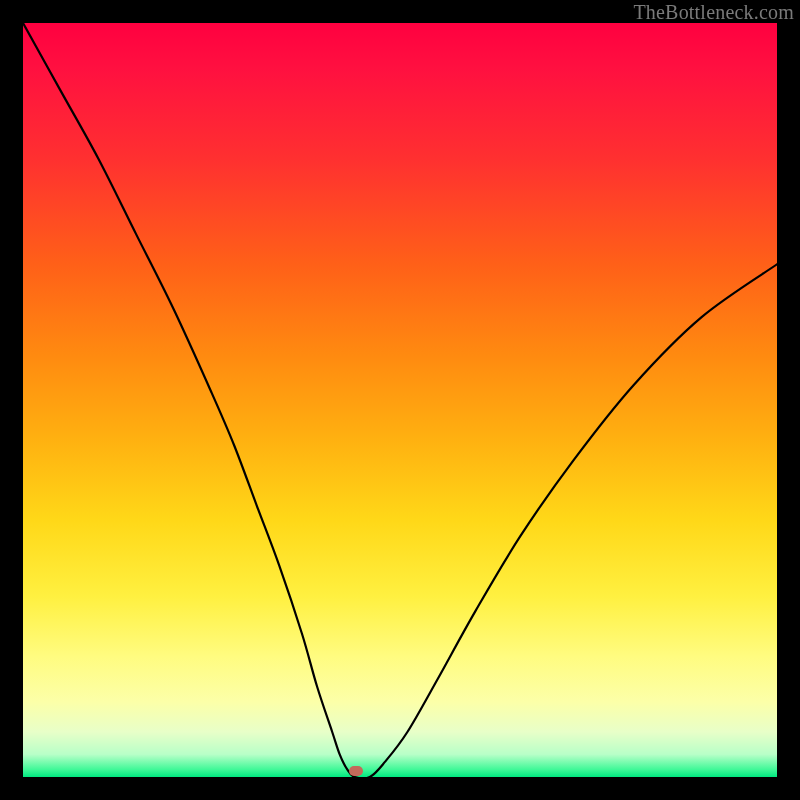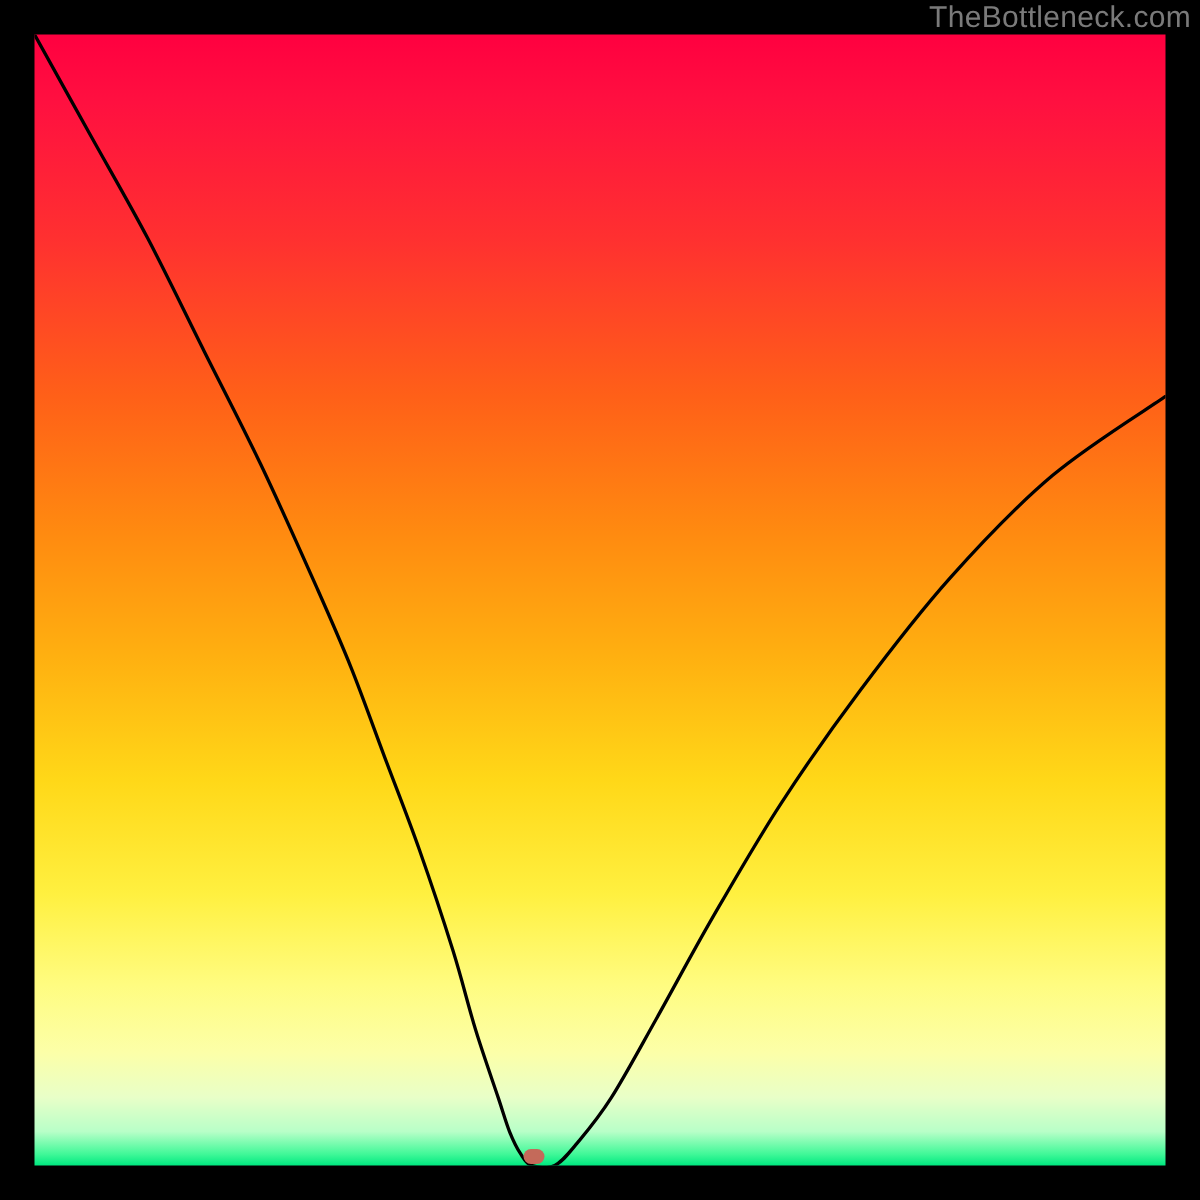--- a/index.html
+++ b/index.html
@@ -57,20 +57,21 @@
   }
   .watermark {
     position: absolute;
     top: 1px;
     right: 6px;
     color: #7a7a7a;
     font-size: 20px;
     font-weight: 500;
     letter-spacing: 0.2px;
     user-select: none;
+    font-family: Liberation Serif, serif;
   }
 </style>
 </head>
 <body>
 
 <div class="frame">
 
   <div class="plot">
 
     <svg class="curve" viewBox="0 0 754 754" preserveAspectRatio="none">

